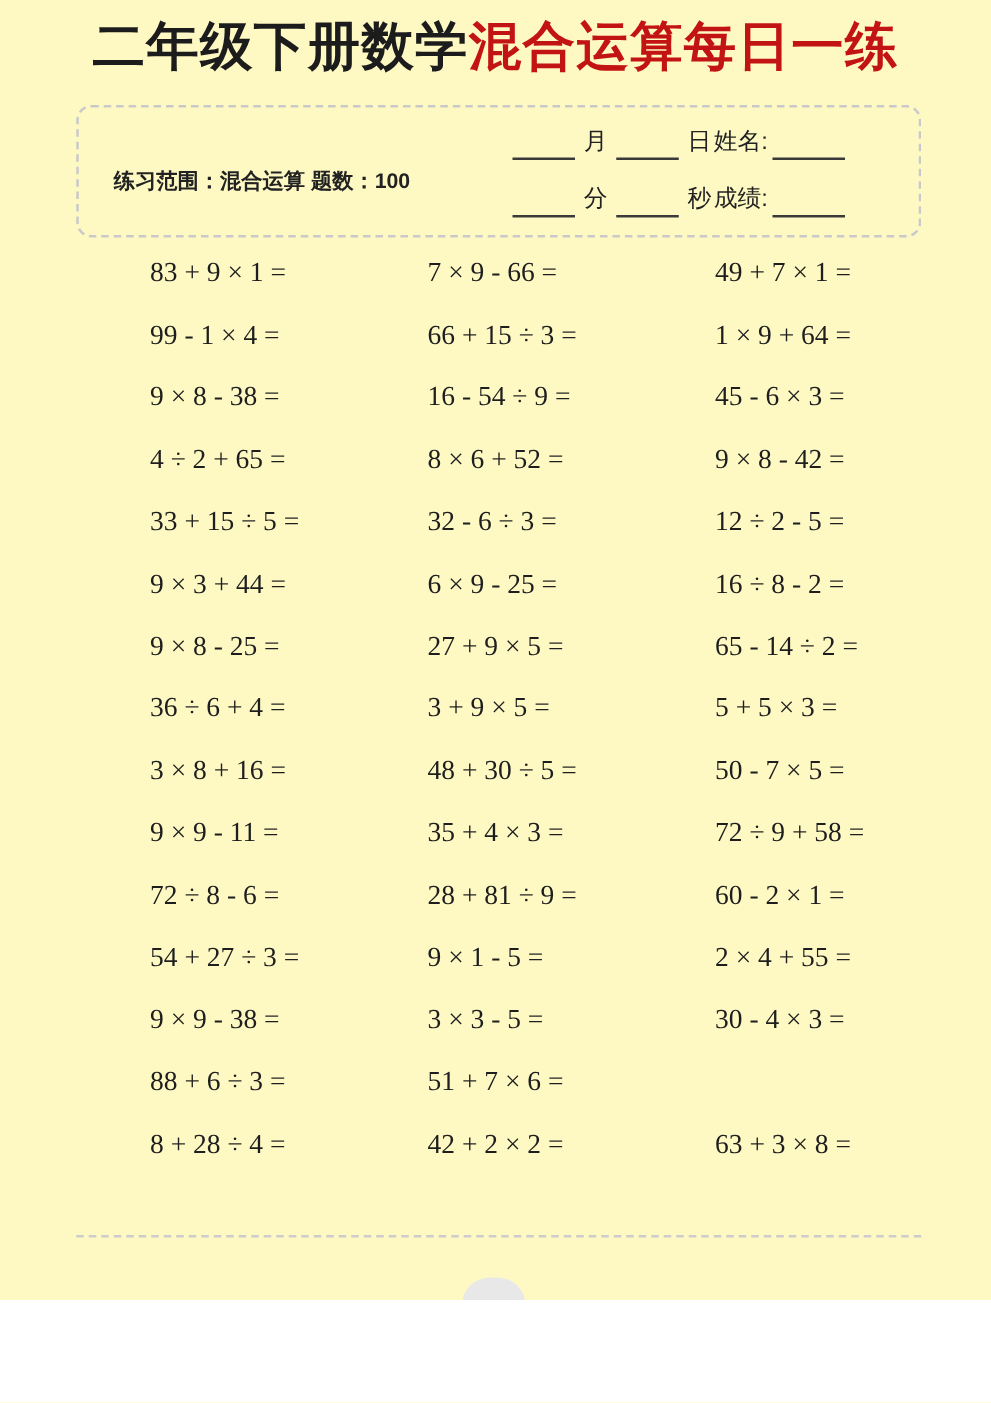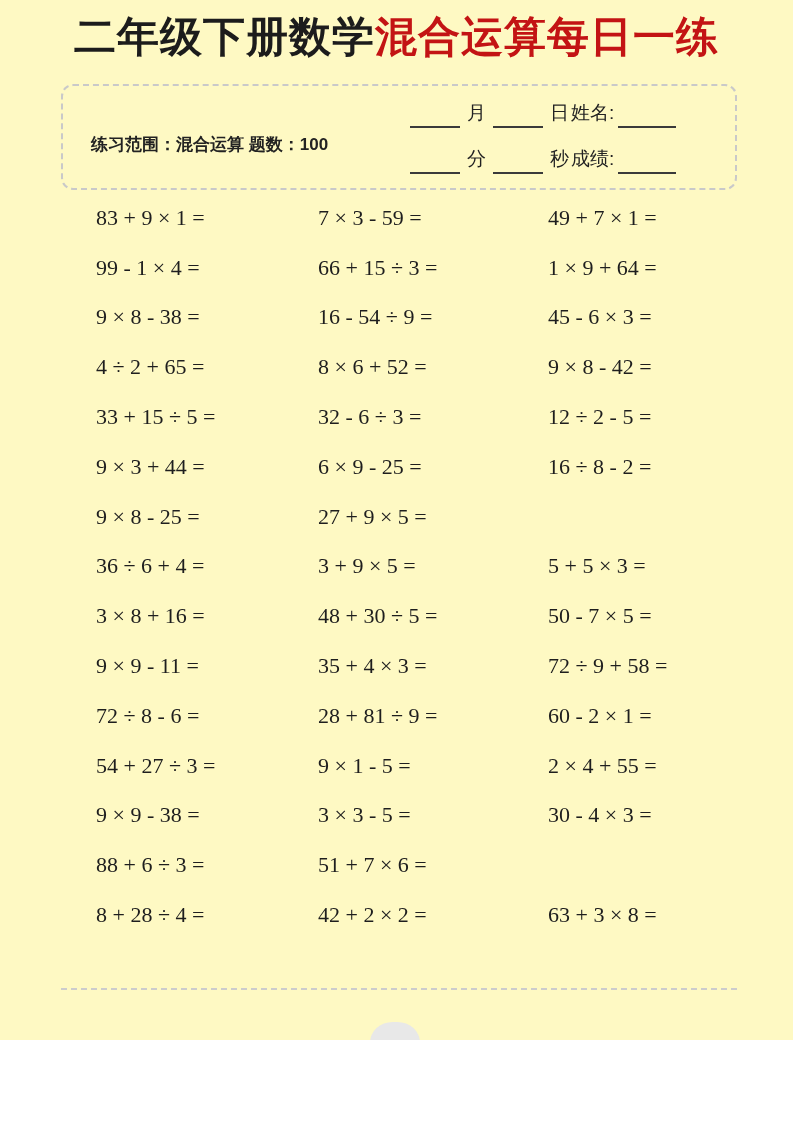--- a/index.html
+++ b/index.html
@@ -82,21 +82,21 @@
     display: flex;
     align-items: center;
     height: 49.8px;
   }
   .p-cell {
     font-family: "Liberation Serif", serif;
     font-size: 22px;
     color: #1e1e1e;
     white-space: nowrap;
   }
-  .p-cell:nth-child(1) { margin-left: 96px; width: 222px; }
+  .p-cell:nth-child(1) { margin-left: 120px; width: 222px; }
   .p-cell:nth-child(2) { width: 230px; }
   .p-cell:nth-child(3) { flex: 1; }
 
   
   .bottom-divider {
     position: absolute;
     left: 61px;
     top: 988px;
     width: 676px;
     border-top: 2px dashed #cccccc;
@@ -140,21 +140,21 @@
       <span class="blank"></span>
       <span class="fill-label">秒</span>
       <span class="fill-label gap">成绩:</span>
       <span class="blank wide"></span>
     </div>
   </div>
 
   <div class="problem-grid">
       <div class="p-row">
         <div class="p-cell">83 + 9 × 1 =</div>
-        <div class="p-cell">7 × 3 - 59 =</div>
+        <div class="p-cell">7 × 9 - 66 =</div>
         <div class="p-cell">49 + 7 × 1 =</div>
       </div>
       <div class="p-row">
         <div class="p-cell">99 - 1 × 4 =</div>
         <div class="p-cell">66 + 15 ÷ 3 =</div>
         <div class="p-cell">1 × 9 + 64 =</div>
       </div>
       <div class="p-row">
         <div class="p-cell">9 × 8 - 38 =</div>
         <div class="p-cell">16 - 54 ÷ 9 =</div>
@@ -171,20 +171,21 @@
         <div class="p-cell">12 ÷ 2 - 5 =</div>
       </div>
       <div class="p-row">
         <div class="p-cell">9 × 3 + 44 =</div>
         <div class="p-cell">6 × 9 - 25 =</div>
         <div class="p-cell">16 ÷ 8 - 2 =</div>
       </div>
       <div class="p-row">
         <div class="p-cell">9 × 8 - 25 =</div>
         <div class="p-cell">27 + 9 × 5 =</div>
+        <div class="p-cell">65 - 14 ÷ 2 =</div>
       </div>
       <div class="p-row">
         <div class="p-cell">36 ÷ 6 + 4 =</div>
         <div class="p-cell">3 + 9 × 5 =</div>
         <div class="p-cell">5 + 5 × 3 =</div>
       </div>
       <div class="p-row">
         <div class="p-cell">3 × 8 + 16 =</div>
         <div class="p-cell">48 + 30 ÷ 5 =</div>
         <div class="p-cell">50 - 7 × 5 =</div>

